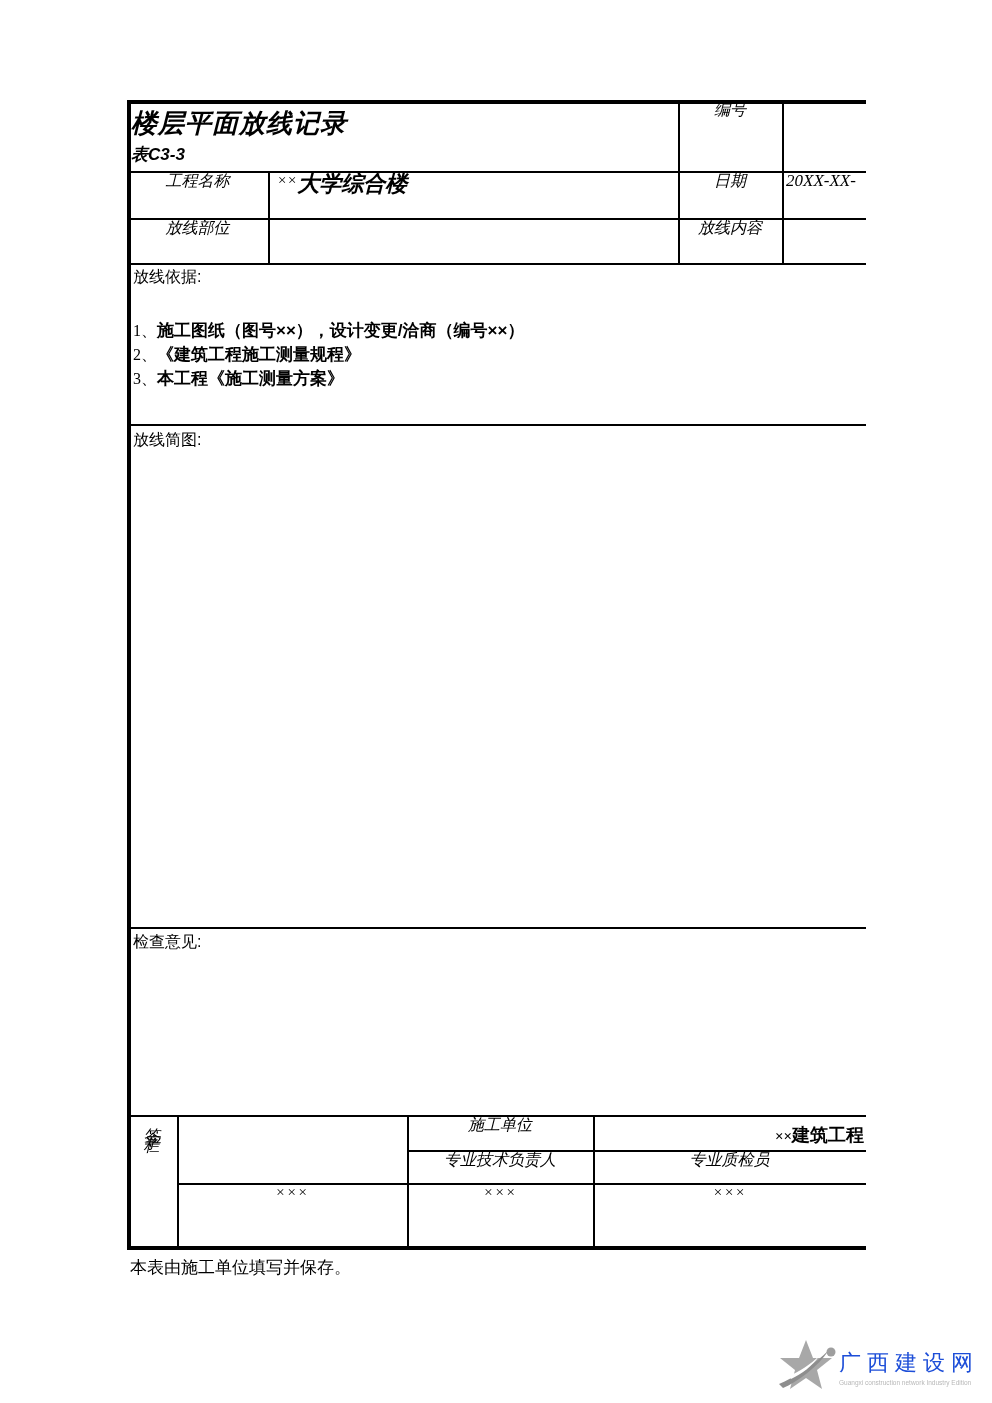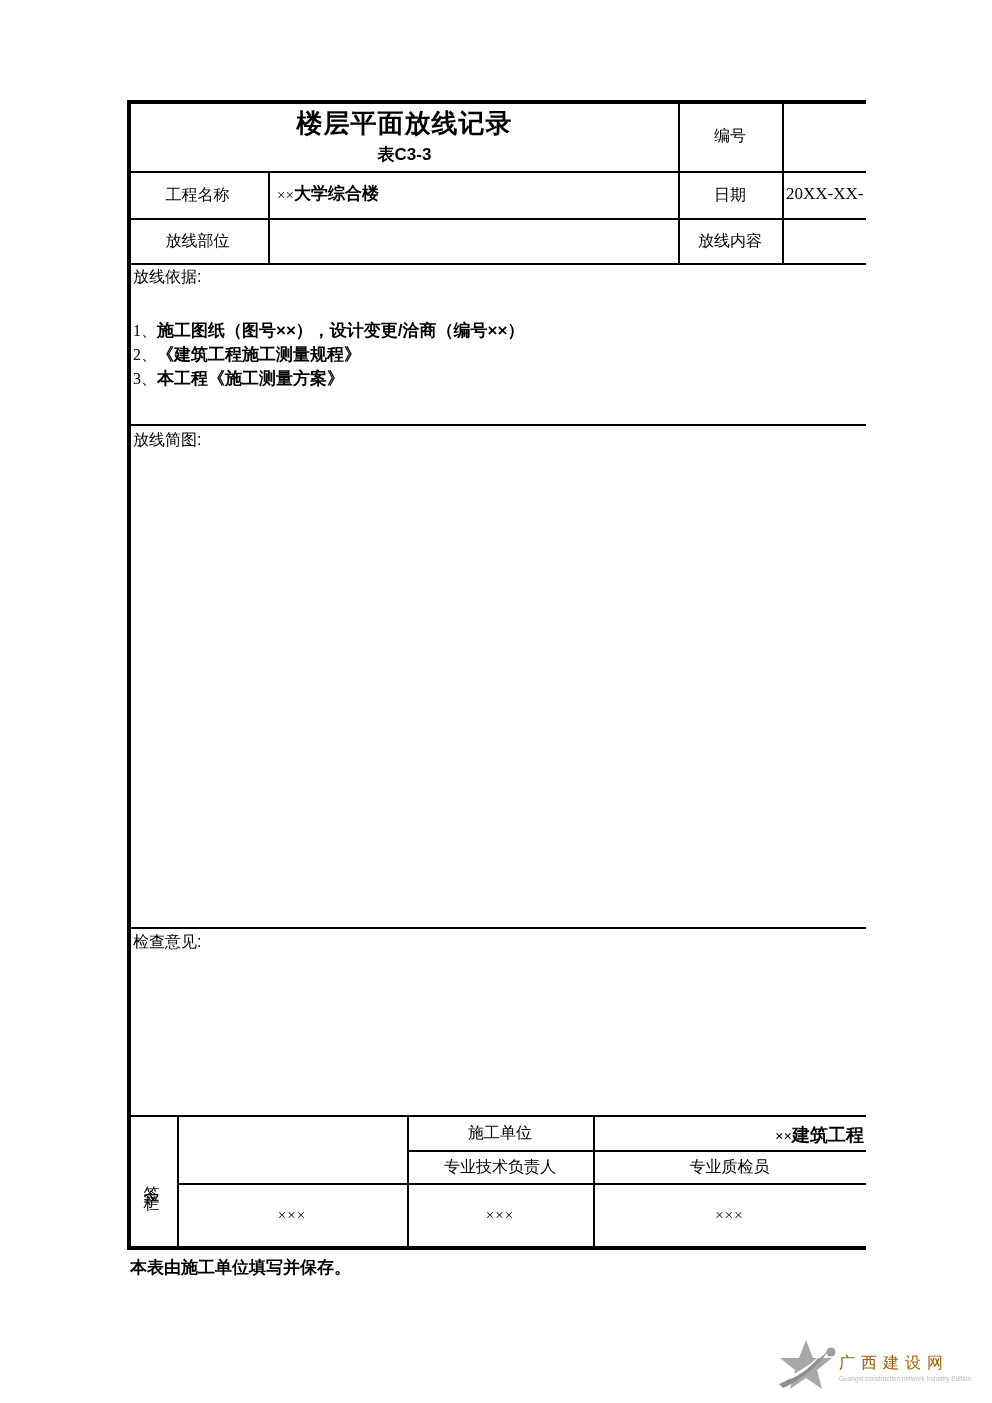--- a/index.html
+++ b/index.html
@@ -17,55 +17,55 @@
     position:absolute; left:127px; top:100px;
     width:739px; height:1152px;
     overflow:hidden;
   }
   .hline { position:absolute; height:1.5px; background:#000; }
   .hline.thick { height:4px; }
   .vline { position:absolute; width:1.5px; background:#000; }
   .vline.thick { width:3.5px; }
   .cell {
     position:absolute; display:flex;
-    align-items:center; justify-content:center;
-    font-size:16px; line-height:1.2; white-space:nowrap;
+    justify-content:center;
+    font-size:16px; line-height:1.2; white-space:nowrap;font-style:italic;
   }
   .cell.left { justify-content:flex-start; }
   .title-cell { flex-direction:column; gap:6px; }
   .doc-title { font-size:26px; font-weight:bold; letter-spacing:1px; }
   .doc-code { font-size:17px; font-weight:bold; }
   .serif { font-family:"Liberation Serif", serif; }
-  .value-bold { font-size:17px; font-weight:bold; }
+  .value-bold { font-size:22px; font-weight:bold; }
   .xx-prefix { font-family:"Liberation Serif", serif; font-size:15px; }
   .section-label { position:absolute; font-size:16px; white-space:nowrap; }
   .basis-items { position:absolute; left:6px; top:219px; font-size:17px; }
   .basis-item { height:24px; line-height:24px; white-space:nowrap; }
   .basis-item .num { font-family:"Liberation Serif", serif; font-weight:normal; font-size:16px; }
   .basis-item .txt { font-weight:bold; }
   .sig-sign { font-family:"Liberation Serif", serif; font-size:15px; letter-spacing:1px; }
   .vertical-text {
     writing-mode:vertical-rl; text-orientation:upright;
     letter-spacing:5px; font-size:16px;
   }
   .company {
     position:absolute; white-space:nowrap;
     font-size:18px; font-weight:bold;
   }
   .footer-note {
     position:absolute; left:130px; top:1256px;
-    font-size:17px; font-weight:bold; white-space:nowrap;
+    font-size:17px; font-weight:normal; white-space:nowrap;
   }
   .watermark {
     position:absolute; left:775px; top:1336px; width:212px; height:62px;
     display:flex; align-items:center;
   }
   .wm-logo { width:62px; height:58px; flex:0 0 auto; }
   .wm-texts { display:flex; flex-direction:column; margin-left:2px; }
-  .wm-name { color:#a16207; font-size:16px; letter-spacing:6px; white-space:nowrap; }
+  .wm-name { color:#1d4ed8; font-size:22px; letter-spacing:6px; white-space:nowrap; }
   .wm-sub { color:#b8b8b8; font-size:6.5px; white-space:nowrap; margin-top:1px;
             font-family:"Liberation Sans", sans-serif; }
 </style>
 </head>
 <body>
 
 <div class="page">
 
   <div class="form">
 

